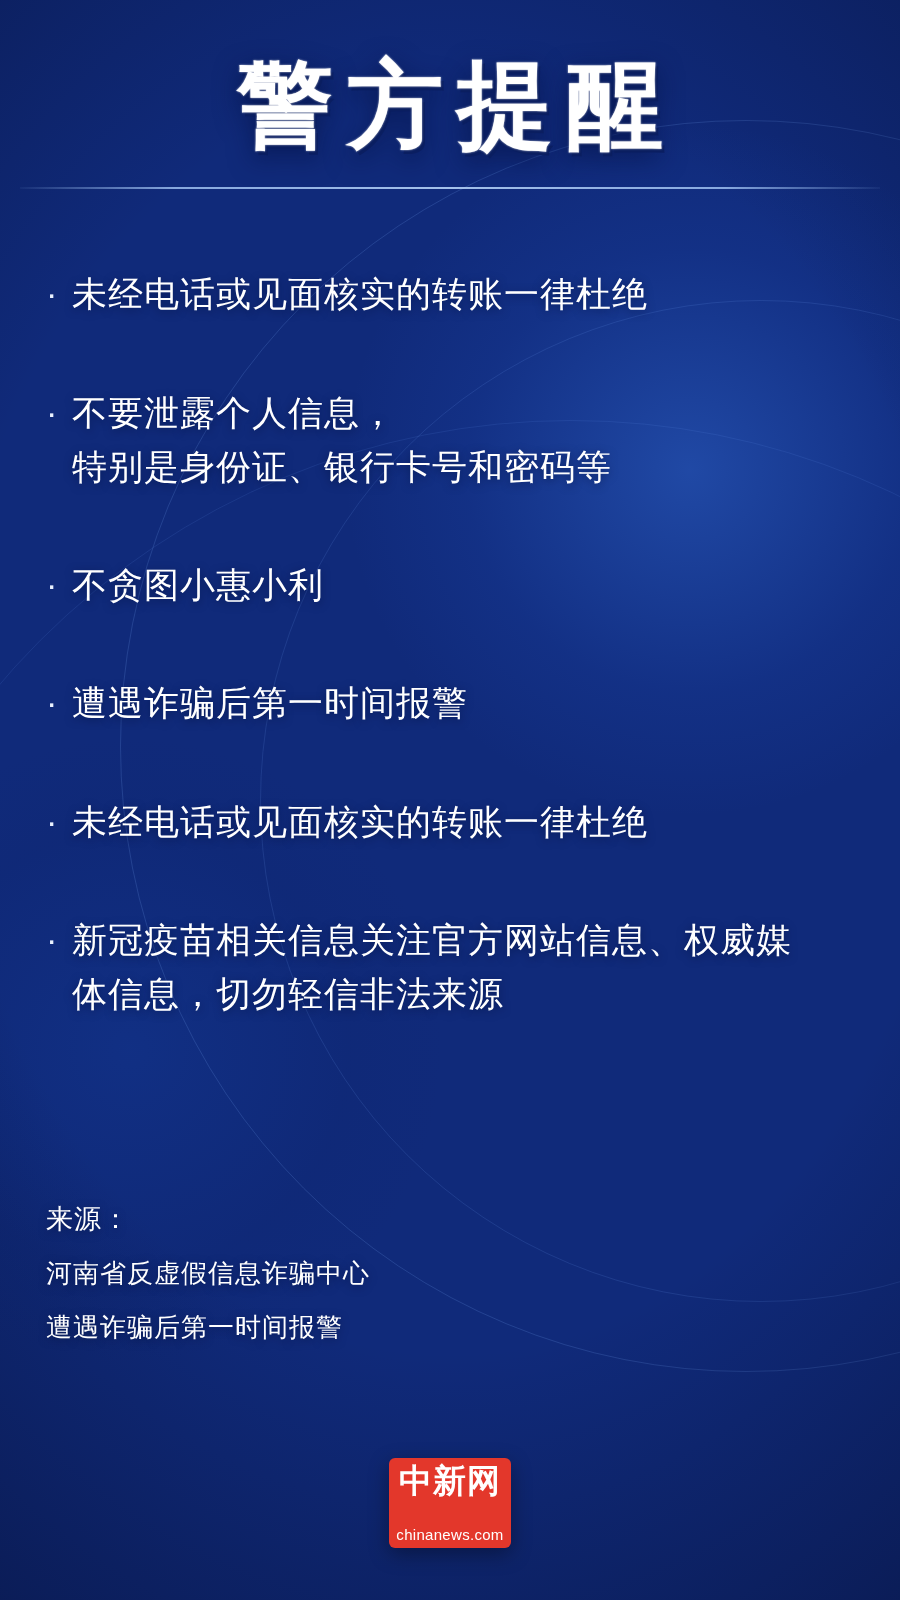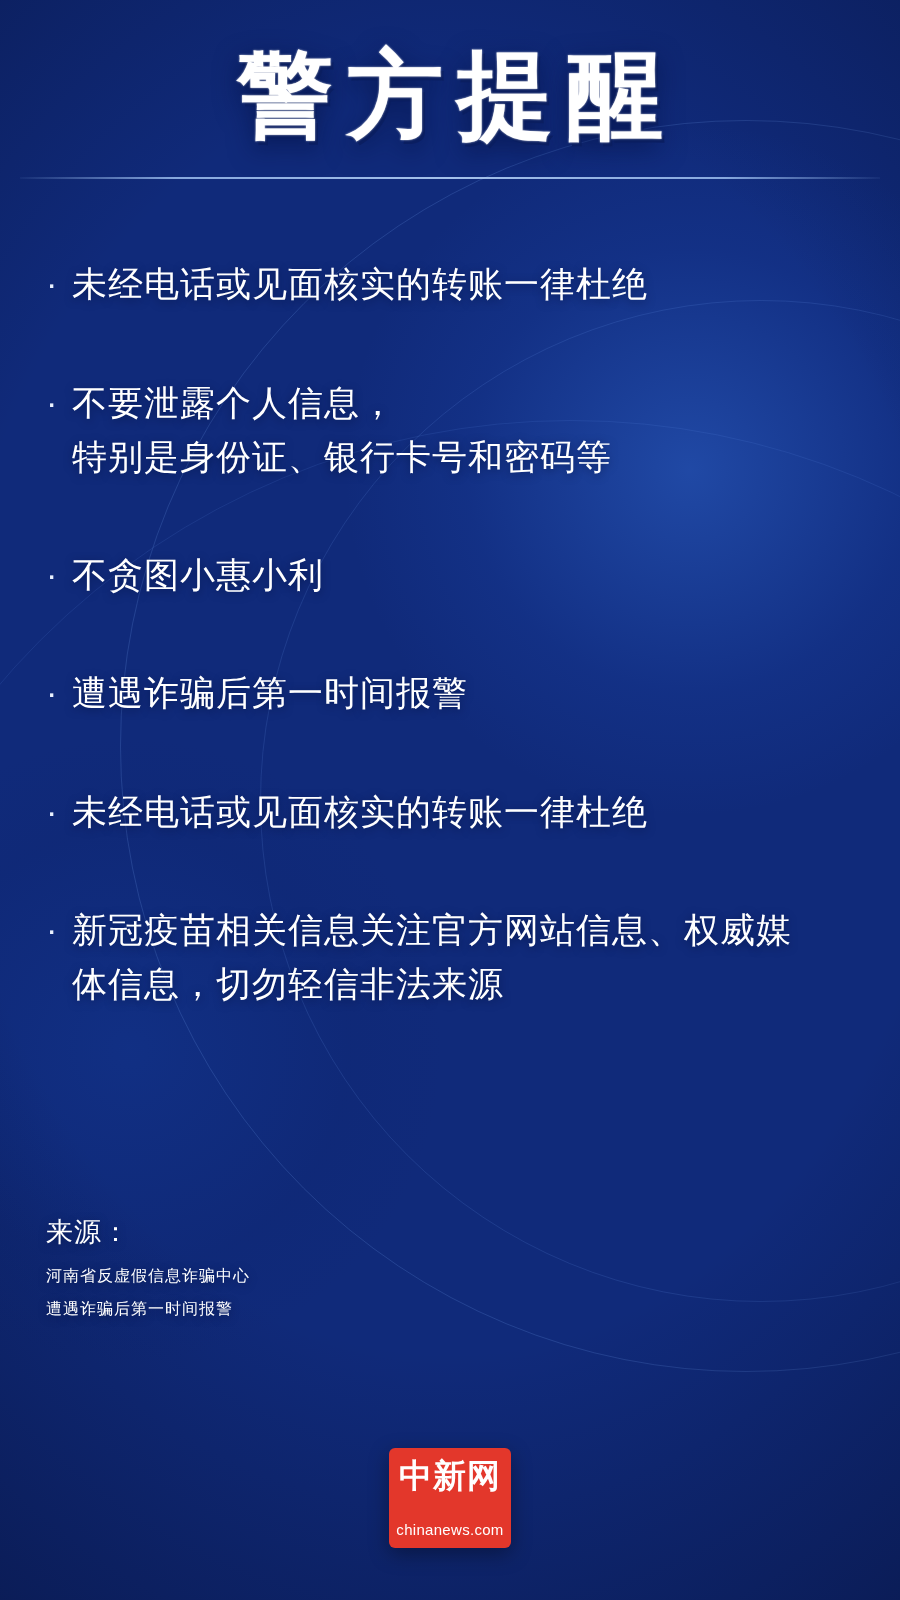--- a/index.html
+++ b/index.html
@@ -48,21 +48,21 @@
   }
   .vignette {
     position: absolute;
     inset: 0;
     background: radial-gradient(ellipse 900px 1150px at 50% 45%, rgba(0,0,0,0) 55%, rgba(4,12,45,0.55) 100%);
     pointer-events: none;
   }
 
   .header {
     position: relative;
-    padding-top: 38px;
+    padding-top: 48px;
     text-align: center;
     z-index: 3;
   }
   .title {
     font-family: "DejaVu Serif", "Liberation Serif", serif;
     font-weight: bold;
     font-size: 96px;
     letter-spacing: 14px;
     color: #ffffff;
     text-shadow:
@@ -104,43 +104,43 @@
     font-size: 35px;
     line-height: 1.55;
     letter-spacing: 1px;
     white-space: pre-line;
     text-shadow: 0 2px 8px rgba(4,16,60,0.6);
   }
 
   .source {
     position: absolute;
     left: 46px;
-    bottom: 274px;
+    bottom: 246px;
     z-index: 3;
     color: #ffffff;
     font-size: 27px;
     line-height: 2.05;
     letter-spacing: 1px;
     text-shadow: 0 2px 8px rgba(4,16,60,0.6);
   }
   .source-label { font-size: 27px; }
-  .source-line { font-size: 16px; }
+  .source-line { font-size: 26px; }
 
   .logo-wrap {
     position: absolute;
     left: 0;
     right: 0;
     bottom: 52px;
     display: flex;
     justify-content: center;
     z-index: 3;
   }
   .logo {
     width: 122px;
-    height: 100px;
+    height: 90px;
     background: #e3372b;
     border-radius: 6px;
     display: flex;
     flex-direction: column;
     align-items: center;
     justify-content: center;
     box-shadow: 0 6px 20px rgba(0,0,0,0.35);
   }
   .logo-cn {
     color: #ffffff;

